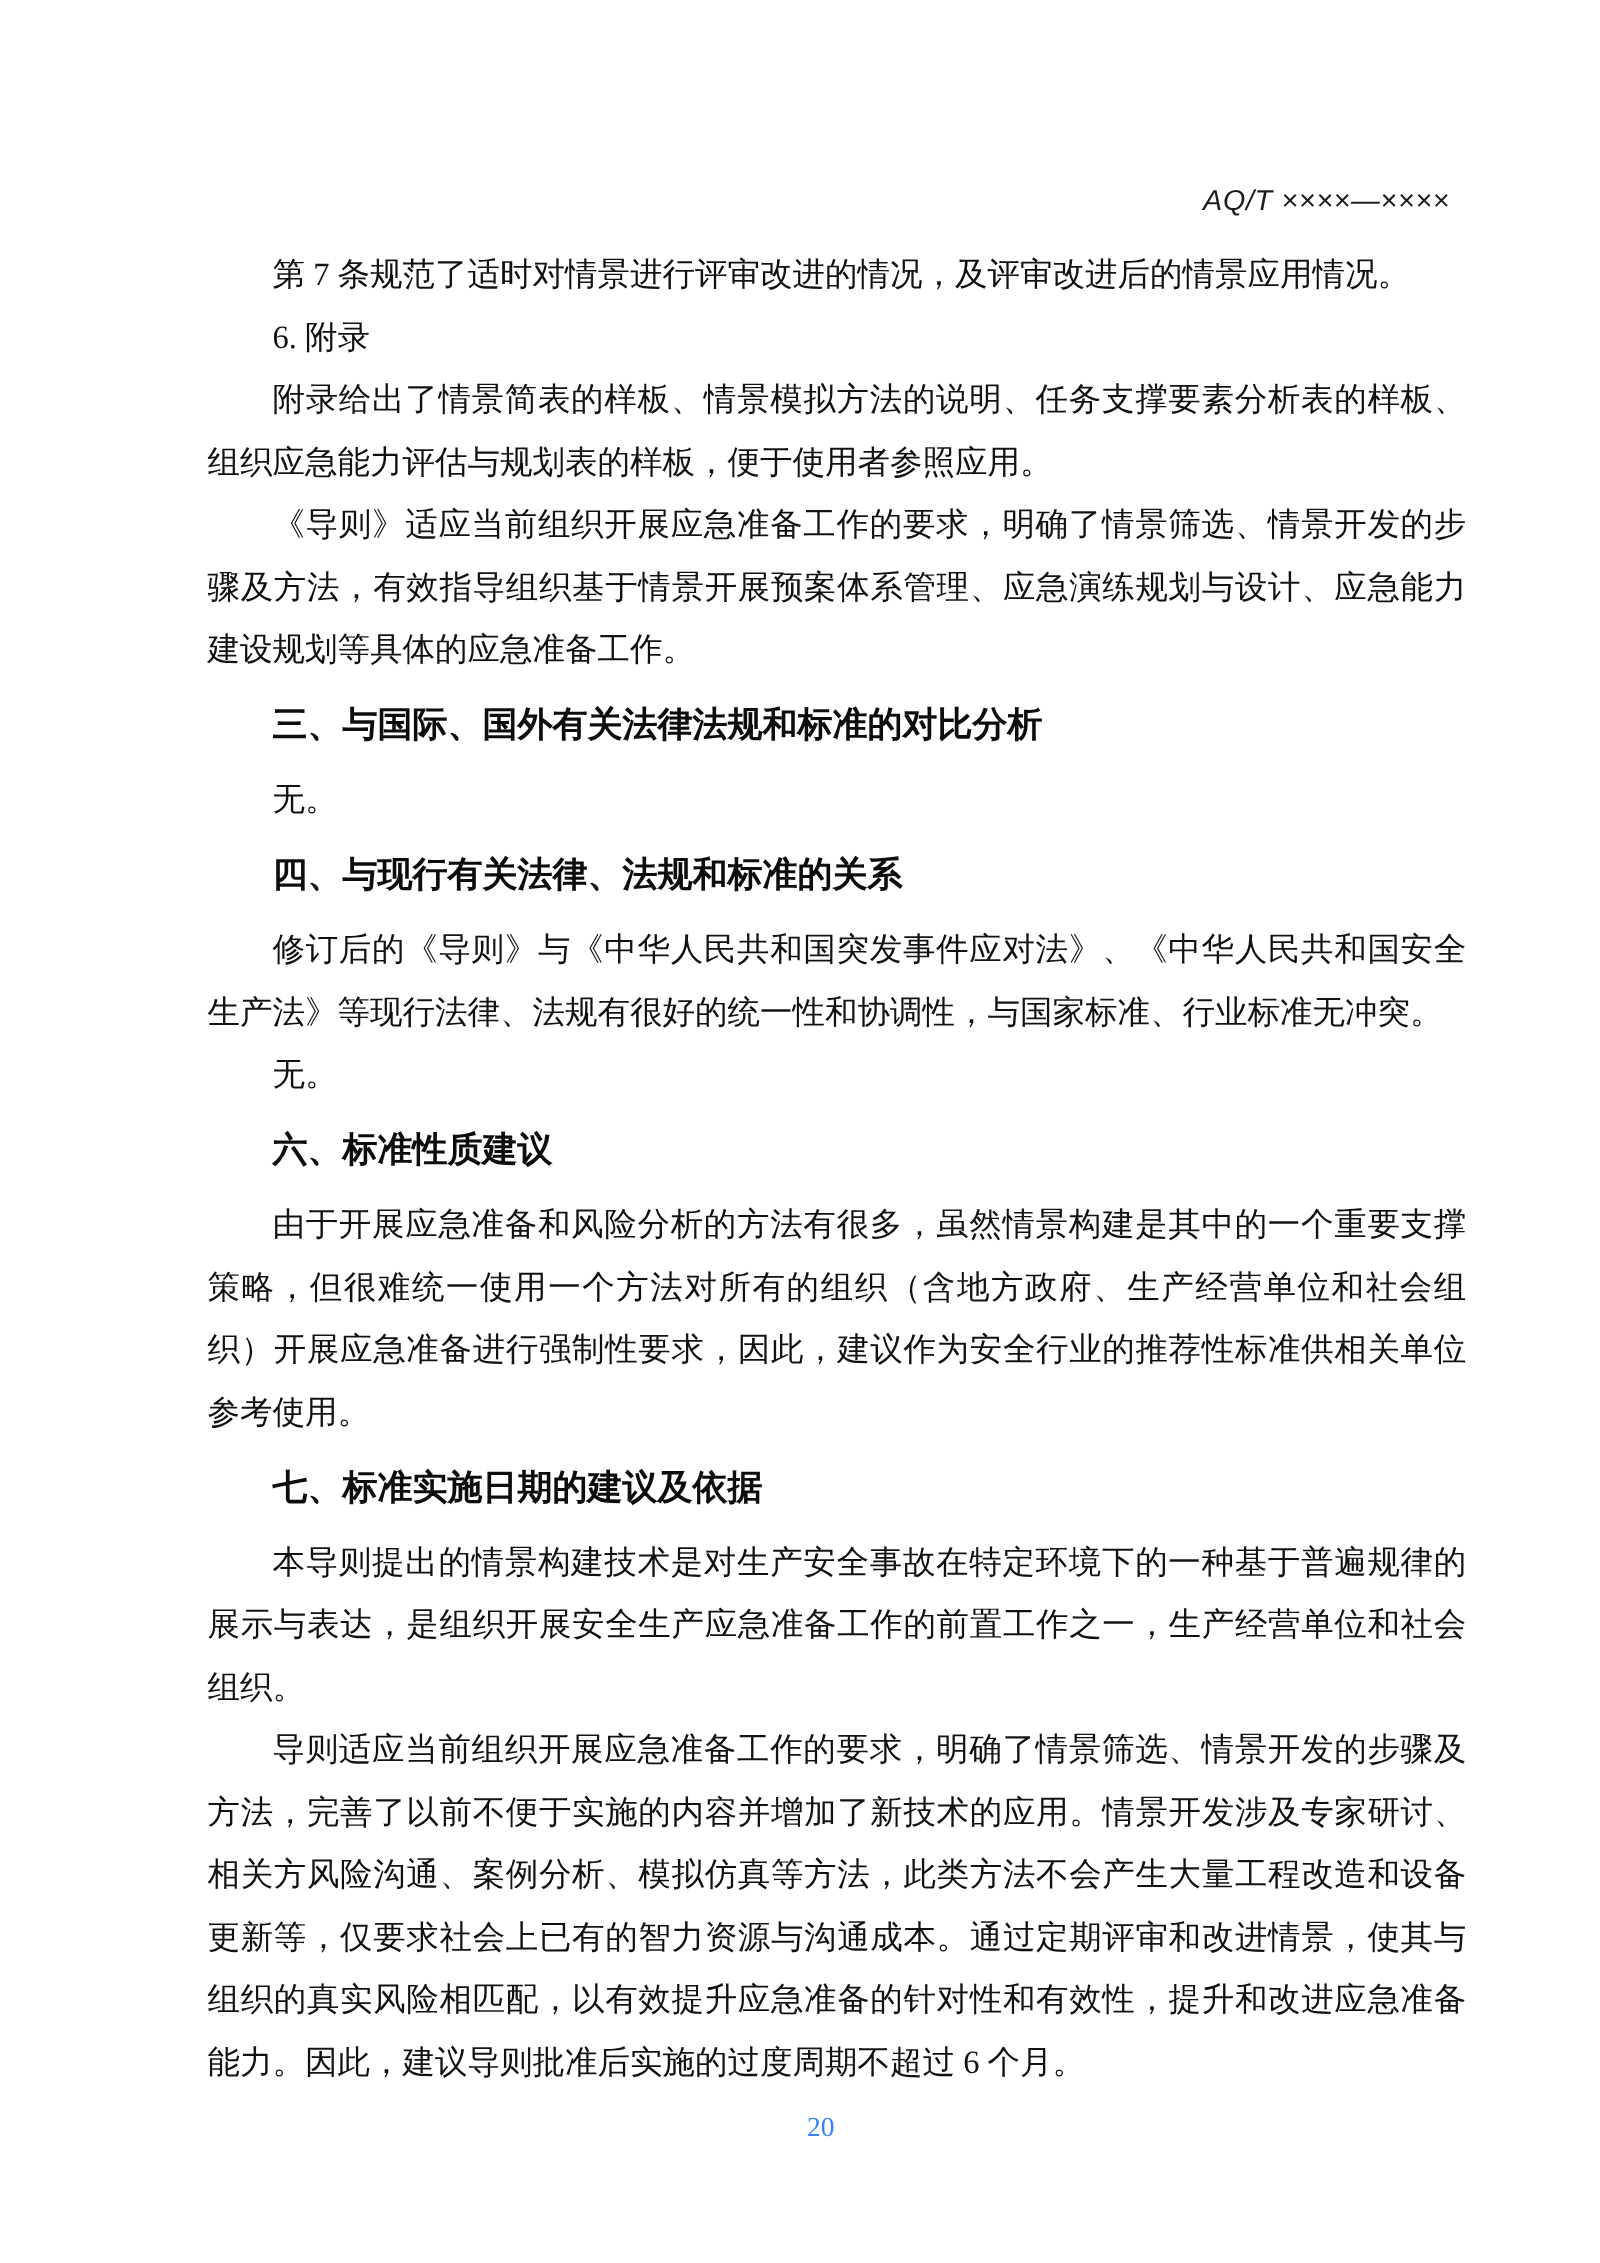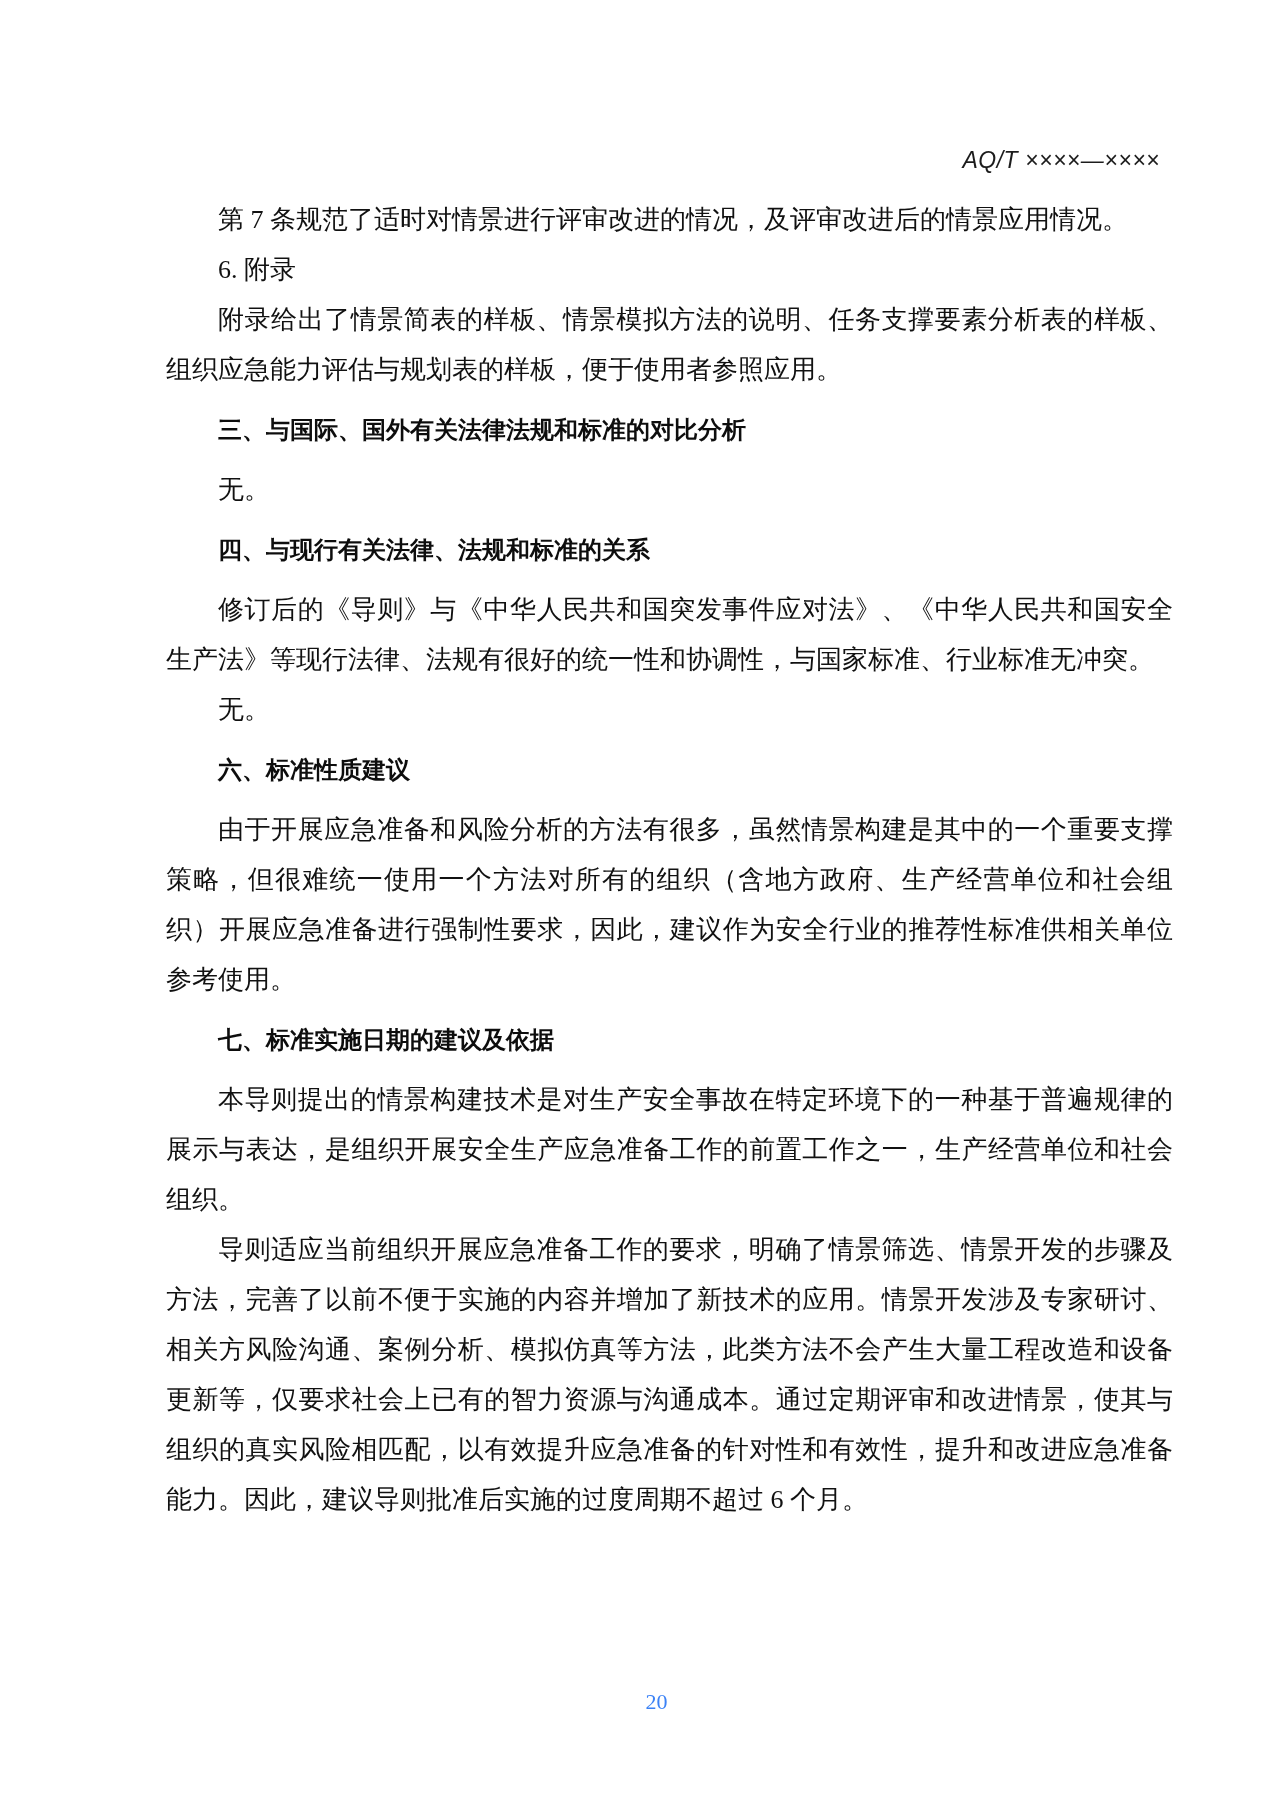--- a/index.html
+++ b/index.html
@@ -43,21 +43,21 @@
     margin: 0;
     padding: 0;
     text-indent: 52px;
   }
   .doc-body h2.heading {
     margin: 10px 0;
     padding: 0;
     text-indent: 52px;
     font-family: "Liberation Sans", "DejaVu Sans", sans-serif;
     font-weight: 700;
-    font-size: 24px;
+    font-size: 28px;
     line-height: 50px;
     color: #0d0d0d;
     text-align: left;
   }
   .doc-footer {
     position: absolute;
     top: 1688px;
     left: 153px;
     width: 1007px;
     text-align: center;
@@ -73,20 +73,21 @@
 <div class="page">
 
   <div class="doc-header">
     <span>AQ/T ××××—××××</span>
   </div>
 
   <main class="doc-body" id="doc-body">
       <p class="para">第 7 条规范了适时对情景进行评审改进的情况，及评审改进后的情景应用情况。</p>
       <p class="para">6.  附录</p>
       <p class="para">附录给出了情景简表的样板、情景模拟方法的说明、任务支撑要素分析表的样板、组织应急能力评估与规划表的样板，便于使用者参照应用。</p>
+      <p class="para">《导则》适应当前组织开展应急准备工作的要求，明确了情景筛选、情景开发的步骤及方法，有效指导组织基于情景开展预案体系管理、应急演练规划与设计、应急能力建设规划等具体的应急准备工作。</p>
       <h2 class="heading">三、与国际、国外有关法律法规和标准的对比分析</h2>
       <p class="para">无。</p>
       <h2 class="heading">四、与现行有关法律、法规和标准的关系</h2>
       <p class="para">修订后的《导则》与《中华人民共和国突发事件应对法》、《中华人民共和国安全生产法》等现行法律、法规有很好的统一性和协调性，与国家标准、行业标准无冲突。</p>
       <p class="para">无。</p>
       <h2 class="heading">六、标准性质建议</h2>
       <p class="para">由于开展应急准备和风险分析的方法有很多，虽然情景构建是其中的一个重要支撑策略，但很难统一使用一个方法对所有的组织（含地方政府、生产经营单位和社会组织）开展应急准备进行强制性要求，因此，建议作为安全行业的推荐性标准供相关单位参考使用。</p>
       <h2 class="heading">七、标准实施日期的建议及依据</h2>
       <p class="para">本导则提出的情景构建技术是对生产安全事故在特定环境下的一种基于普遍规律的展示与表达，是组织开展安全生产应急准备工作的前置工作之一，生产经营单位和社会组织。</p>
       <p class="para">导则适应当前组织开展应急准备工作的要求，明确了情景筛选、情景开发的步骤及方法，完善了以前不便于实施的内容并增加了新技术的应用。情景开发涉及专家研讨、相关方风险沟通、案例分析、模拟仿真等方法，此类方法不会产生大量工程改造和设备更新等，仅要求社会上已有的智力资源与沟通成本。通过定期评审和改进情景，使其与组织的真实风险相匹配，以有效提升应急准备的针对性和有效性，提升和改进应急准备能力。因此，建议导则批准后实施的过度周期不超过 6 个月。</p>

